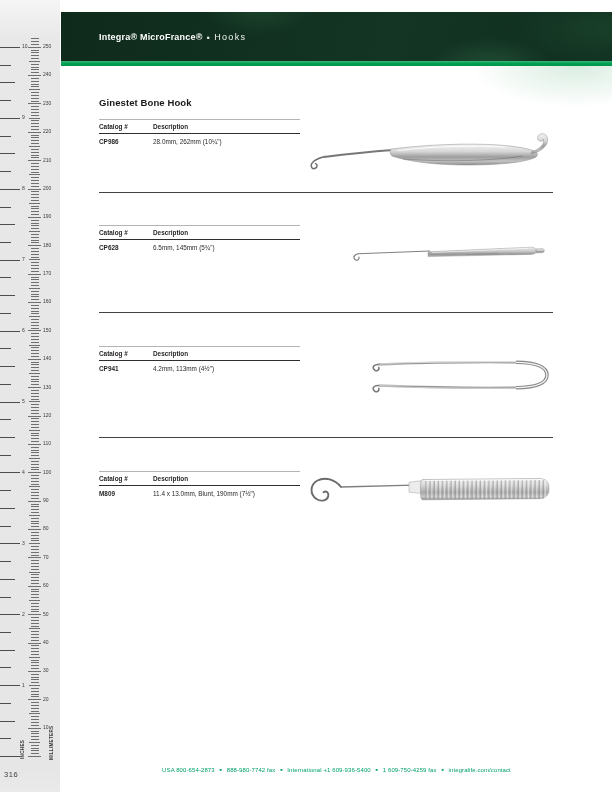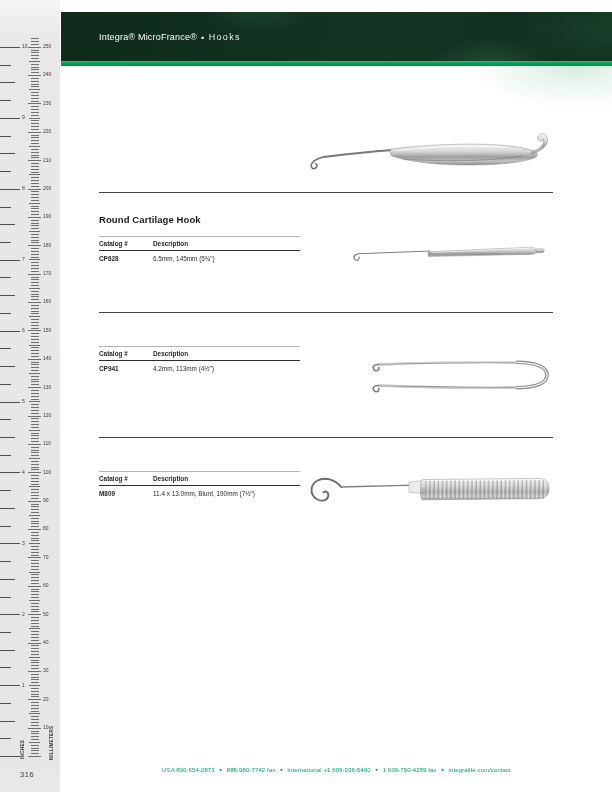--- a/index.html
+++ b/index.html
@@ -10,31 +10,31 @@
   .sidebar{position:absolute;left:0;top:0;width:60px;height:792px;
            background:linear-gradient(180deg,#f5f5f5,#e8e8e8 5%,#e6e6e6 97%,#eaeaea);}
   .ruler{position:absolute;left:0;top:0;width:60px;height:792px;}
   .tick{position:absolute;height:0.8px;background:#4d4d4d;}
   .mtick{position:absolute;height:0.7px;background:#707070;}
   .rlabel{position:absolute;font-size:5px;line-height:5px;color:#3c3c3c;}
   .ruler-caption{position:absolute;writing-mode:vertical-rl;transform:rotate(180deg);
                  font-size:4.6px;font-weight:bold;color:#3c3c3c;letter-spacing:0.3px;}
   .cap-inches{left:20px;top:729px;height:30px;}
   .cap-mm{left:49px;top:707px;height:53px;}
-  .page-number{position:absolute;left:20px;top:770px;font-size:7.5px;color:#3d3d3d;letter-spacing:0.6px;}
+  .page-number{position:absolute;left:4px;top:770px;font-size:7.5px;color:#3d3d3d;letter-spacing:0.6px;}
 
   
   .header{position:absolute;left:61px;top:12px;width:551px;height:49px;
     background:
       radial-gradient(90px 45px at 78% 115%, rgba(70,150,100,.30), rgba(70,150,100,0) 70%),
       radial-gradient(80px 42px at 36% -12%, rgba(60,130,85,.24), rgba(60,130,85,0) 70%),
       radial-gradient(130px 60px at 99% 35%, rgba(55,125,80,.22), rgba(55,125,80,0) 75%),
       linear-gradient(105deg,#0e2a1b,#143524 60%,#0f2d1e);}
   .header-title{position:absolute;left:38px;top:0;height:49px;display:flex;align-items:center;color:#fff;font-size:9px;}
-  .brand{font-weight:normal;letter-spacing:0.2px;}
+  .brand{font-weight:bold;letter-spacing:0.2px;}
   .header-bullet{font-size:4.5px;margin:0 4.5px;position:relative;top:0.5px;color:#e8efe9;}
   .header-section{letter-spacing:1.3px;color:#f0f4f1;}
   .header-stripe{position:absolute;left:61px;top:61px;width:551px;height:5px;
     background:linear-gradient(180deg,#41b87c,#00a153 45%,#00934c);}
   .header-glow{position:absolute;left:470px;top:66px;width:142px;height:42px;
     background:radial-gradient(ellipse at 75% 0%, rgba(130,195,155,.30), rgba(255,255,255,0) 70%);}
 
   
   .product{position:absolute;left:99px;width:210px;}
   .s1{top:97px}.s2{top:214px}.s3{top:335px}.s4{top:460px}
@@ -406,20 +406,33 @@
   <div class="header">
     <div class="header-title">
       <span class="brand">Integra® MicroFrance®</span>
       <span class="header-bullet">■</span>
       <span class="header-section">Hooks</span>
     </div>
   </div>
   <div class="header-stripe"></div>
   <div class="header-glow"></div>
 
+  <section class="product s1">
+    <h2>Ginestet Bone Hook</h2>
+    <div class="ptable">
+      <div class="thead">
+        <span class="col-cat">Catalog #</span>
+        <span class="col-desc">Description</span>
+      </div>
+      <div class="trow">
+        <span class="col-cat">CP986</span>
+        <span class="col-desc">28.0mm, 262mm (10¼")</span>
+      </div>
+    </div>
+  </section>
   <svg class="product-img img1" width="258" height="62" viewBox="0 0 258 62">
     <defs>
       <linearGradient id="m1" x1="0" y1="0" x2="0" y2="1">
         <stop offset="0" stop-color="#f4f4f4"></stop>
           <stop offset="0.35" stop-color="#d7d7d7"></stop>
         <stop offset="0.62" stop-color="#9d9d9d"></stop>
           <stop offset="0.82" stop-color="#c3c3c3"></stop>
         <stop offset="1" stop-color="#8b8b8b"></stop>
       </linearGradient>
     </defs>
@@ -429,21 +442,20 @@
              C222,41.5 195,44 165,44 C130,44 103,40 89,35 C87,33 86.5,30 88,28 Z" fill="url(#m1)" stroke="#8d8d8d" stroke-width="0.5"></path>
     <path d="M228,33 C237,31 243,26.5 244.5,20.5 C245.5,15.5 242,11.5 237.5,13 C234,14.2 233.5,18.5 236.5,20
              C238.3,20.9 240.2,20 240.5,18 C241.5,23.5 237,28.5 229,30.2 Z" fill="url(#m1)" stroke="#8d8d8d" stroke-width="0.5"></path>
     <path d="M95,29.5 C130,25.5 170,24 202,26" fill="none" stroke="rgba(255,255,255,0.85)" stroke-width="1"></path>
     <path d="M100,38 C140,41 190,40 220,35" fill="none" stroke="rgba(90,90,90,0.5)" stroke-width="0.8"></path>
   </svg>
 
   <div class="divider d1"></div>
 
   <section class="product s2">
-    <h2>Round Cartilage Hook</h2>
     <div class="ptable">
       <div class="thead">
         <span class="col-cat">Catalog #</span>
         <span class="col-desc">Description</span>
       </div>
       <div class="trow">
         <span class="col-cat">CP628</span>
         <span class="col-desc">6.5mm, 145mm (5¾")</span>
       </div>
     </div>

